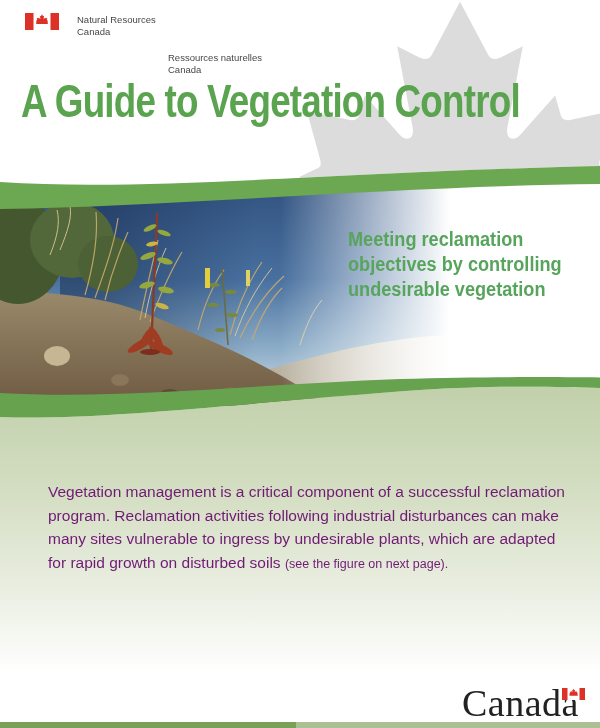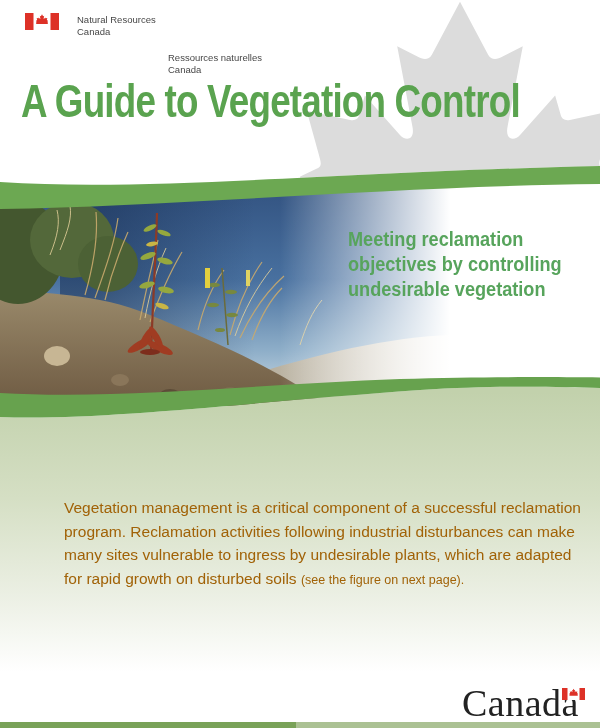--- a/index.html
+++ b/index.html
@@ -27,22 +27,22 @@
 
   
   .subtitle{
     position:absolute;left:348px;top:227px;width:252px;z-index:4;
     font-size:19.5px;line-height:25px;font-weight:bold;color:#57a45c;
     transform:scaleX(0.93);transform-origin:left top;
   }
 
   
   .body-copy{
-    position:absolute;left:48px;top:480px;width:524px;z-index:4;margin:16px;
-    font-size:15.5px;line-height:23.5px;color:#a16207;
+    position:absolute;left:48px;top:480px;width:524px;z-index:4;margin:0;
+    font-size:15.5px;line-height:23.5px;color:#701a75;
   }
   .body-copy .note{font-size:12.5px;}
 
   
   .wordmark{
     position:absolute;left:462px;top:686px;z-index:5;
     font-family:"Liberation Serif",serif;font-size:38px;line-height:34px;
     color:#222;letter-spacing:0.5px;white-space:nowrap;
   }
   .wordmark .wm-flag{position:absolute;top:2px;right:-6px;}

